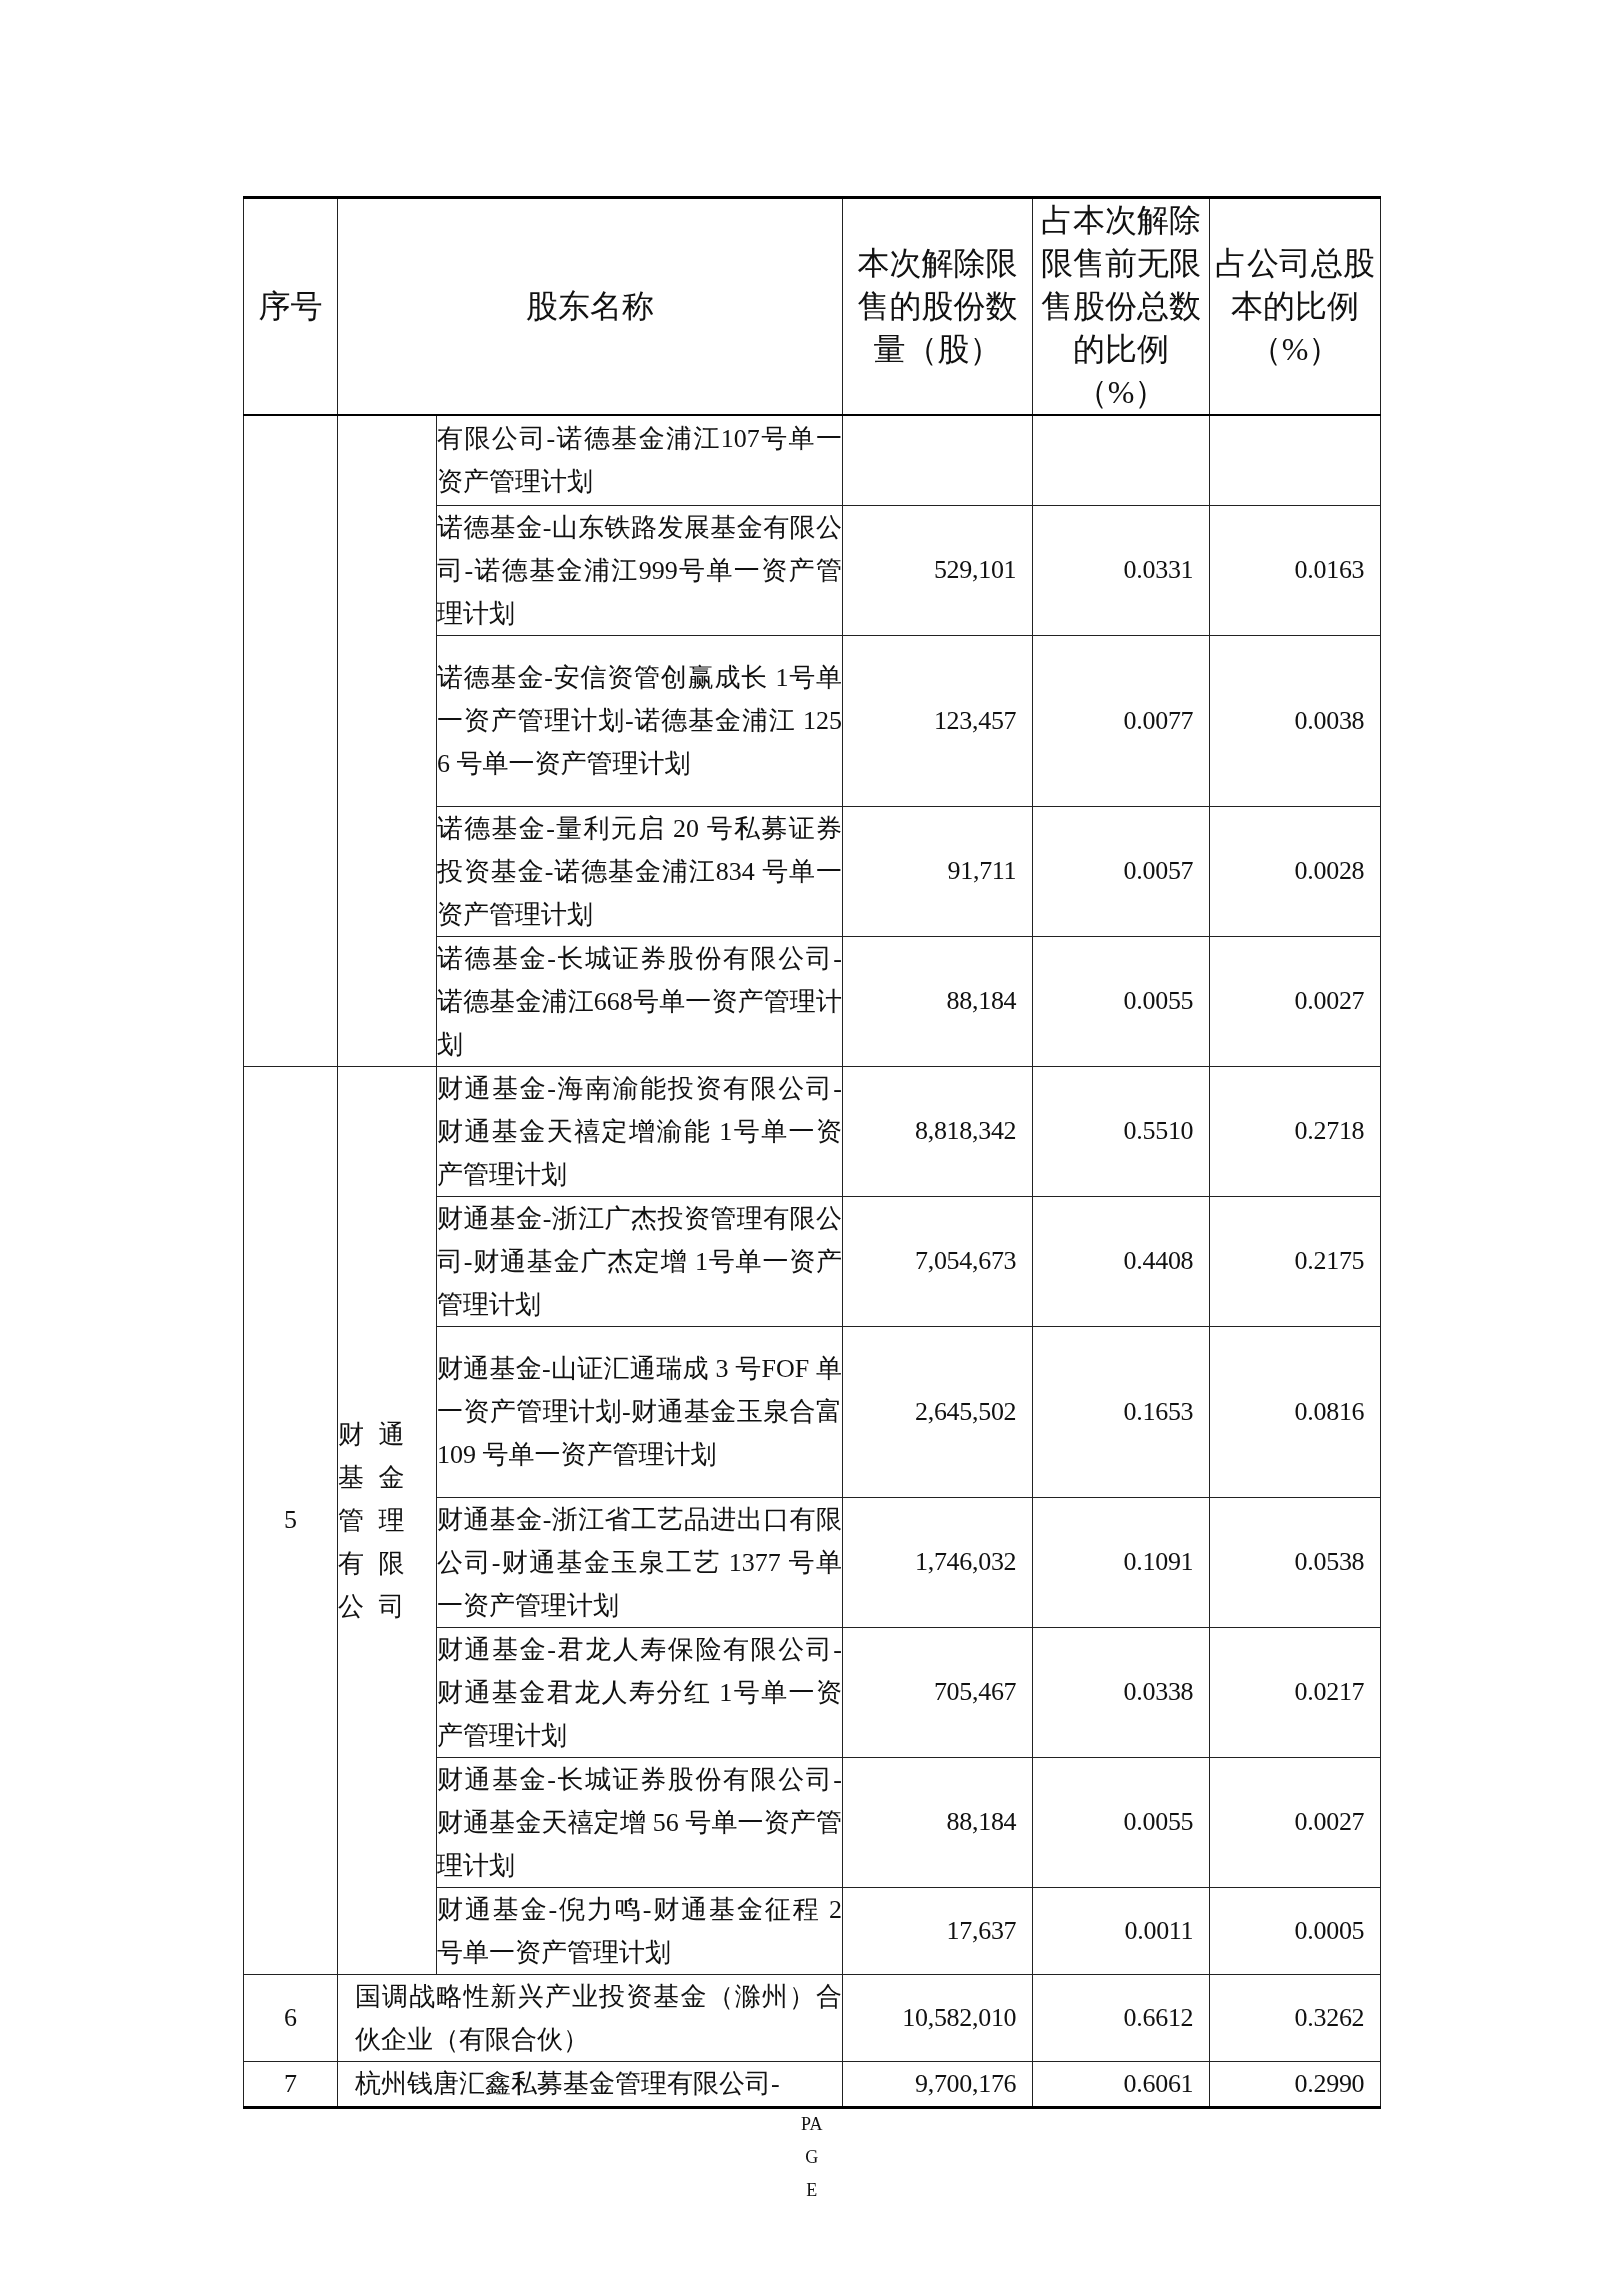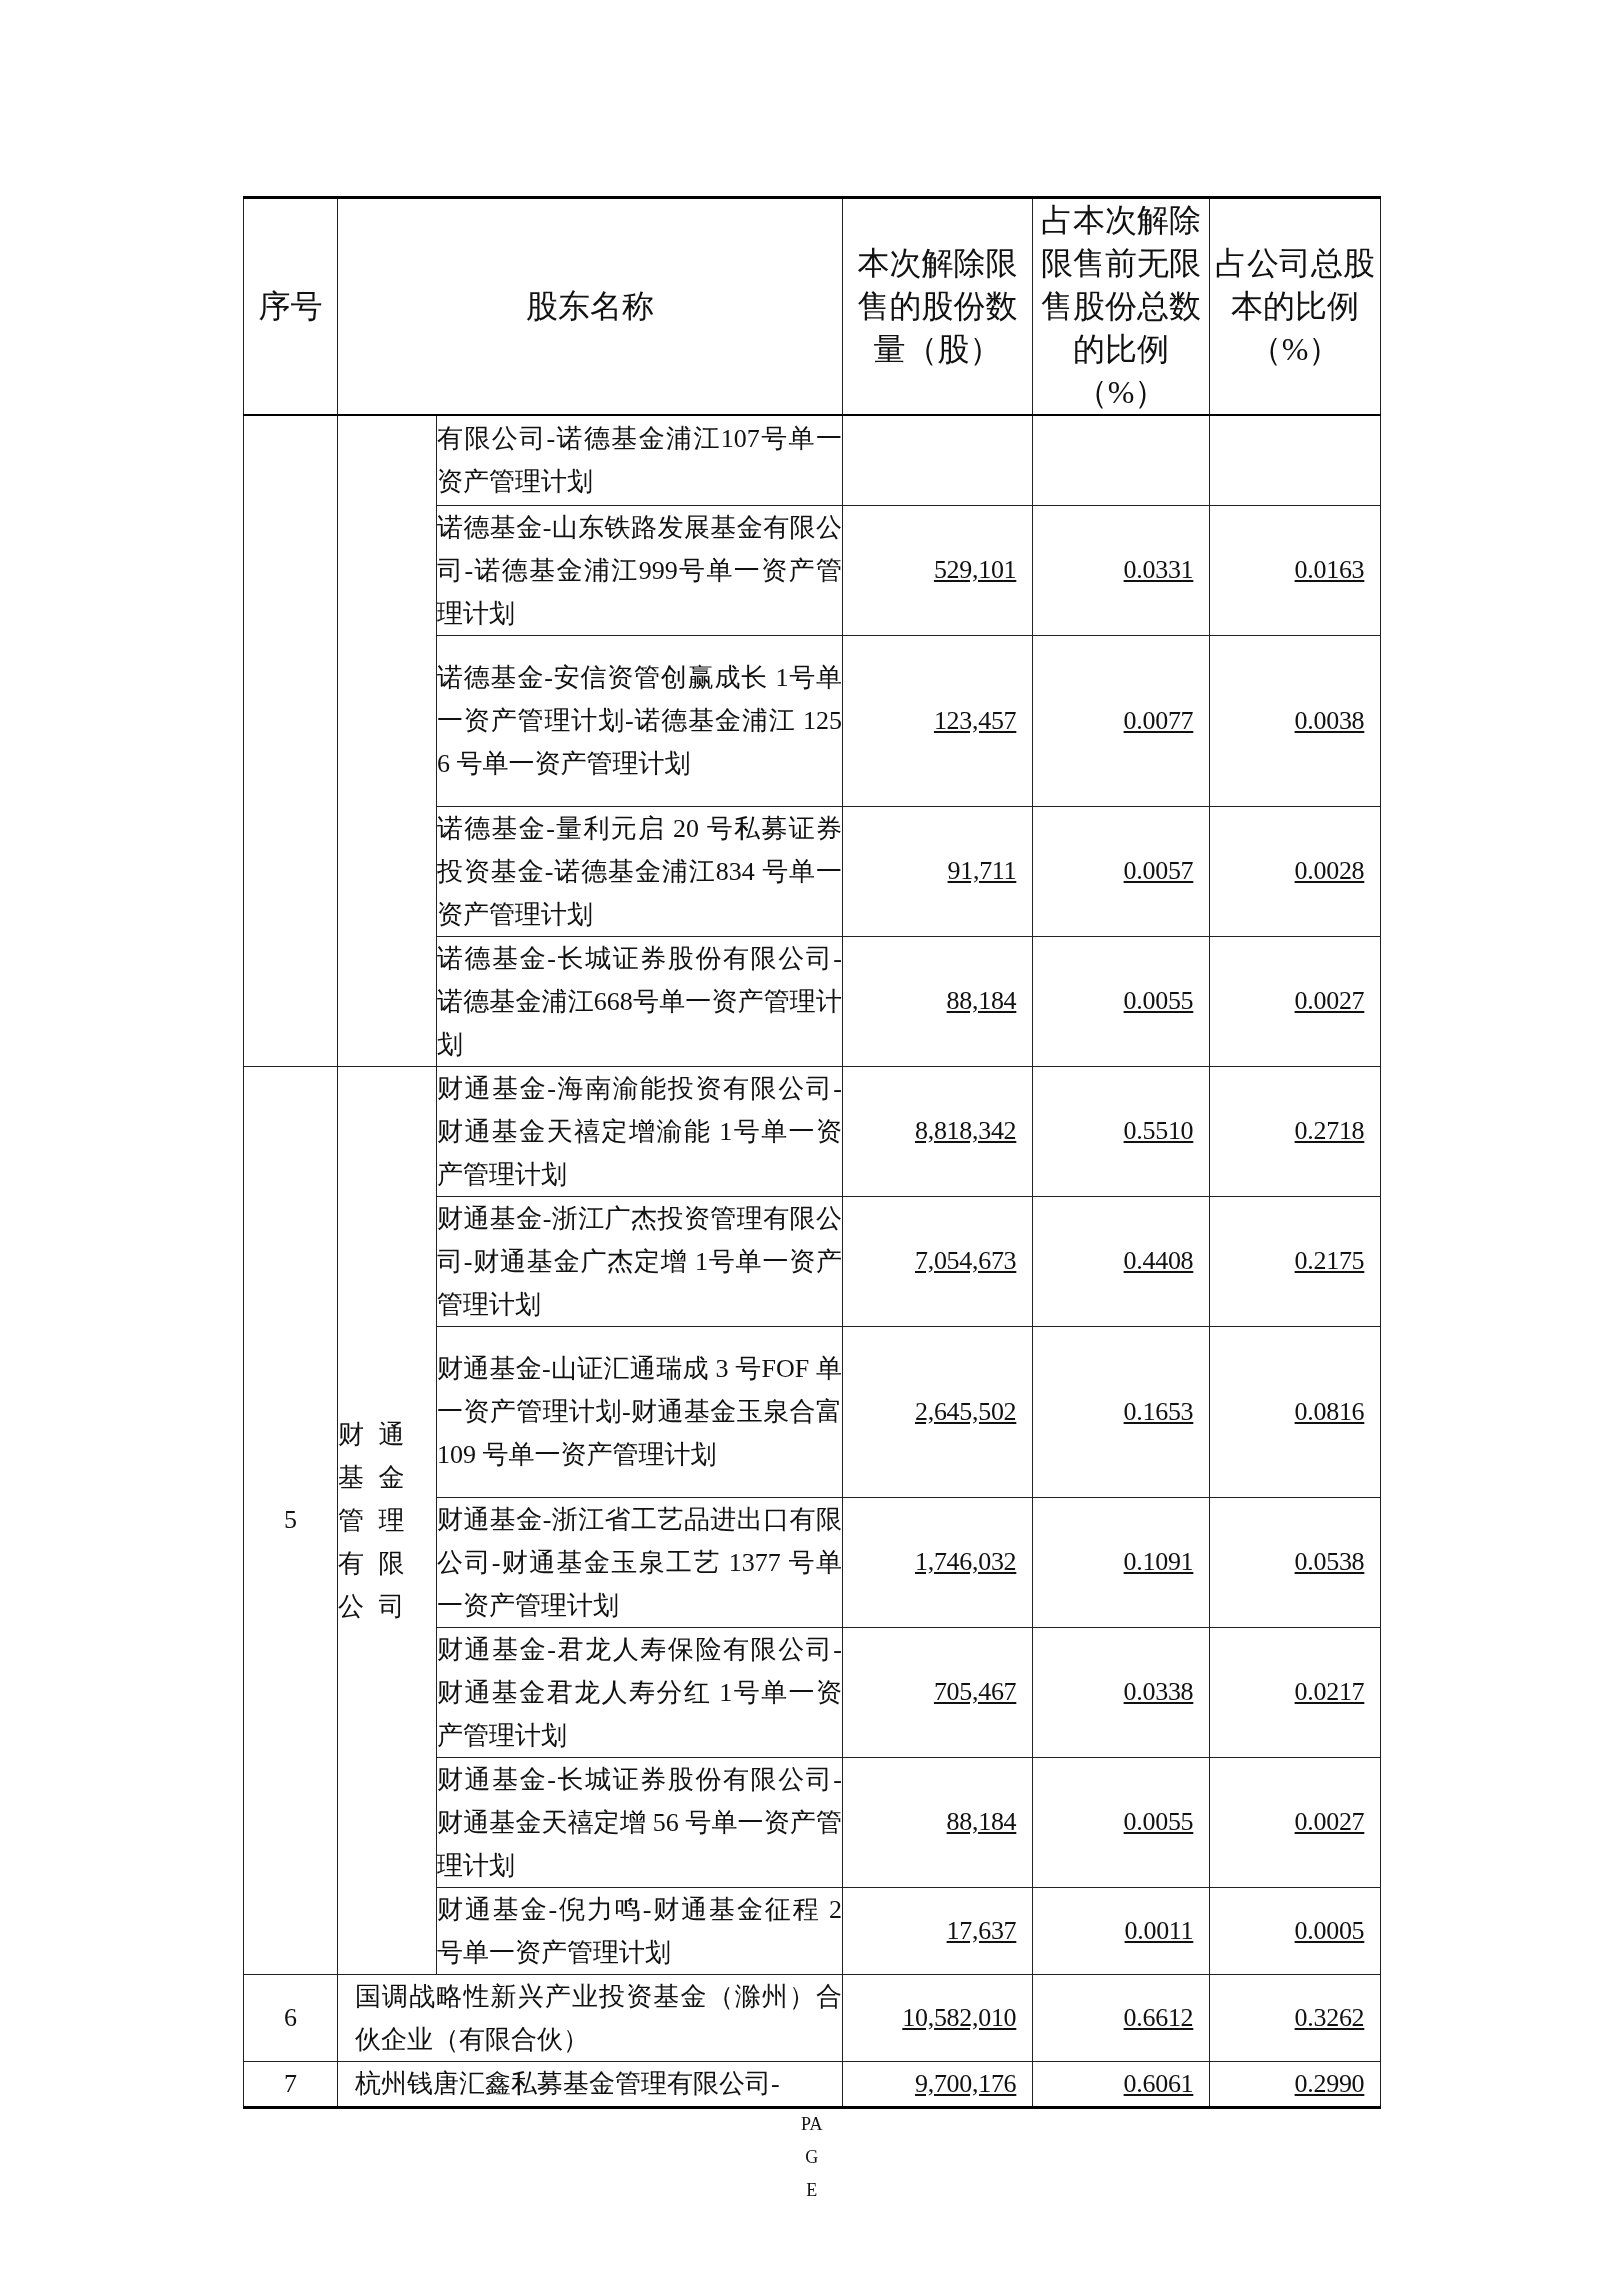--- a/index.html
+++ b/index.html
@@ -14,21 +14,21 @@
   table.shares tbody tr:last-child td { border-bottom: 3.9px solid #000; }
   col.c-idx { width: 94px; }
   col.c-grp { width: 99px; }
   col.c-sub { width: 406px; }
   col.c-qty { width: 190px; }
   col.c-p1  { width: 177px; }
   col.c-p2  { width: 171px; }
   .name { font-size: 26px; line-height: 43px; padding: 0 9.2px 0 14.4px; text-align: justify;
           text-align-last: left; word-break: break-all; margin-top: 21px; }
   .name.wide { padding-left: 17px; }
-  .num { font-size: 26px; text-align: right; padding-right: 15.7px !important; letter-spacing: -0.3px; text-decoration: underline; }
+  .num { font-size: 26px; text-align: right; padding-right: 15.7px !important; letter-spacing: -0.3px; }
   .idx { font-size: 26px; text-align: center; }
   .grp { font-size: 26px; line-height: 43px; padding: 0 10.5px 0 15.7px; letter-spacing: 14.4px; word-break: break-all; }
   .hdr-col { padding: 0 5.2px; }
   .page-vert { position: absolute; left: 800px; top: 2108px; width: 23.6px;
     font-size: 18px; line-height: 33px; text-align: center; word-break: break-all; }
 </style>
 </head>
 <body>
 
 <table class="shares">

